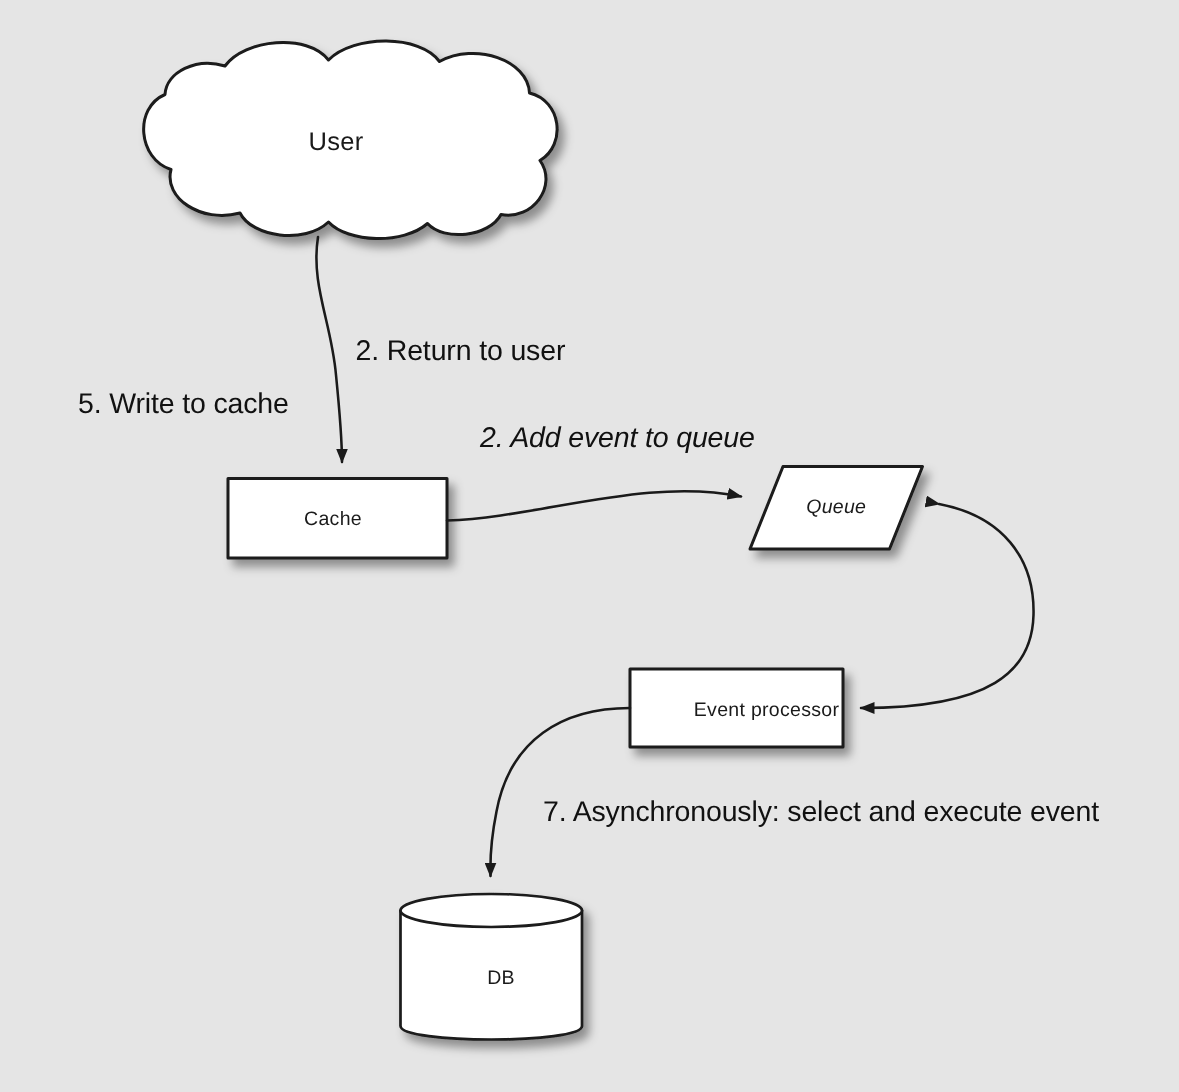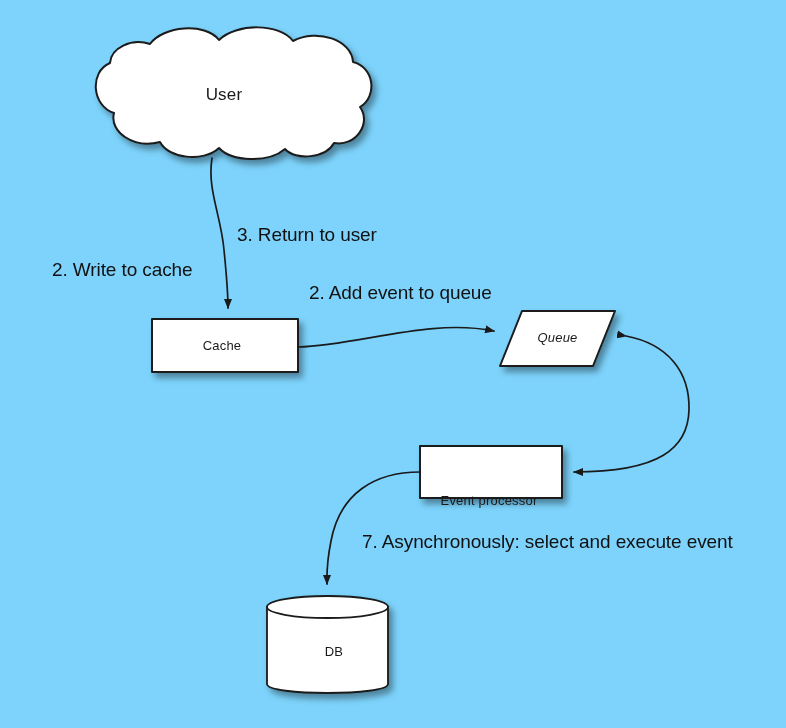--- a/index.html
+++ b/index.html
@@ -8,21 +8,21 @@
     padding: 0;
     background: #ffffff;
   }
   body {
     font-family: "Liberation Sans", sans-serif;
   }
   #canvas {
     position: relative;
     width: 786px;
     height: 728px;
-    background: #7dd3fc;
+    background: #e5e5e5;
     overflow: hidden;
   }
   #diagram-svg {
     position: absolute;
     top: 0;
     left: 0;
     width: 786px;
     height: 728px;
   }
   .node-shape {
@@ -124,25 +124,25 @@
 
     <path class="edge-path-thin" d="M 420,472 C 375,472 340,493 331,541 C 326,566 327,578 327,584" marker-end="url(#arrowhead)"></path>
   </svg>
 
   <div class="node-label big" style="left:174px; top:85px; width:100px;">User</div>
 
   <div class="node-label" style="left:152px; top:338px; width:140px;">Cache</div>
 
   <div class="node-label" style="left:505px; top:330px; width:105px;font-style:italic;">Queue</div>
 
-  <div class="node-label" style="left:418px; top:465px; width:142px;margin-top:28px;">Event processor</div>
+  <div class="node-label" style="left:440px; top:465px; width:142px;">Event processor</div>
 
   <div class="node-label" style="left:267px; top:644px; width:134px;">DB</div>
 
-  <div class="step-label" style="left:52px; top:259px;">2. Write to cache</div>
+  <div class="step-label" style="left:52px; top:259px;">5. Write to cache</div>
 
-  <div class="step-label" style="left:309px; top:282px;">2. Add event to queue</div>
+  <div class="step-label" style="left:320px; top:282px;font-style:italic;">2. Add event to queue</div>
 
-  <div class="step-label" style="left:237px; top:224px;">3. Return to user</div>
+  <div class="step-label" style="left:237px; top:224px;">2. Return to user</div>
 
   <div class="step-label" style="left:362px; top:531px;">7. Asynchronously: select and execute event</div>
 
 </div>
 
 </body></html>

